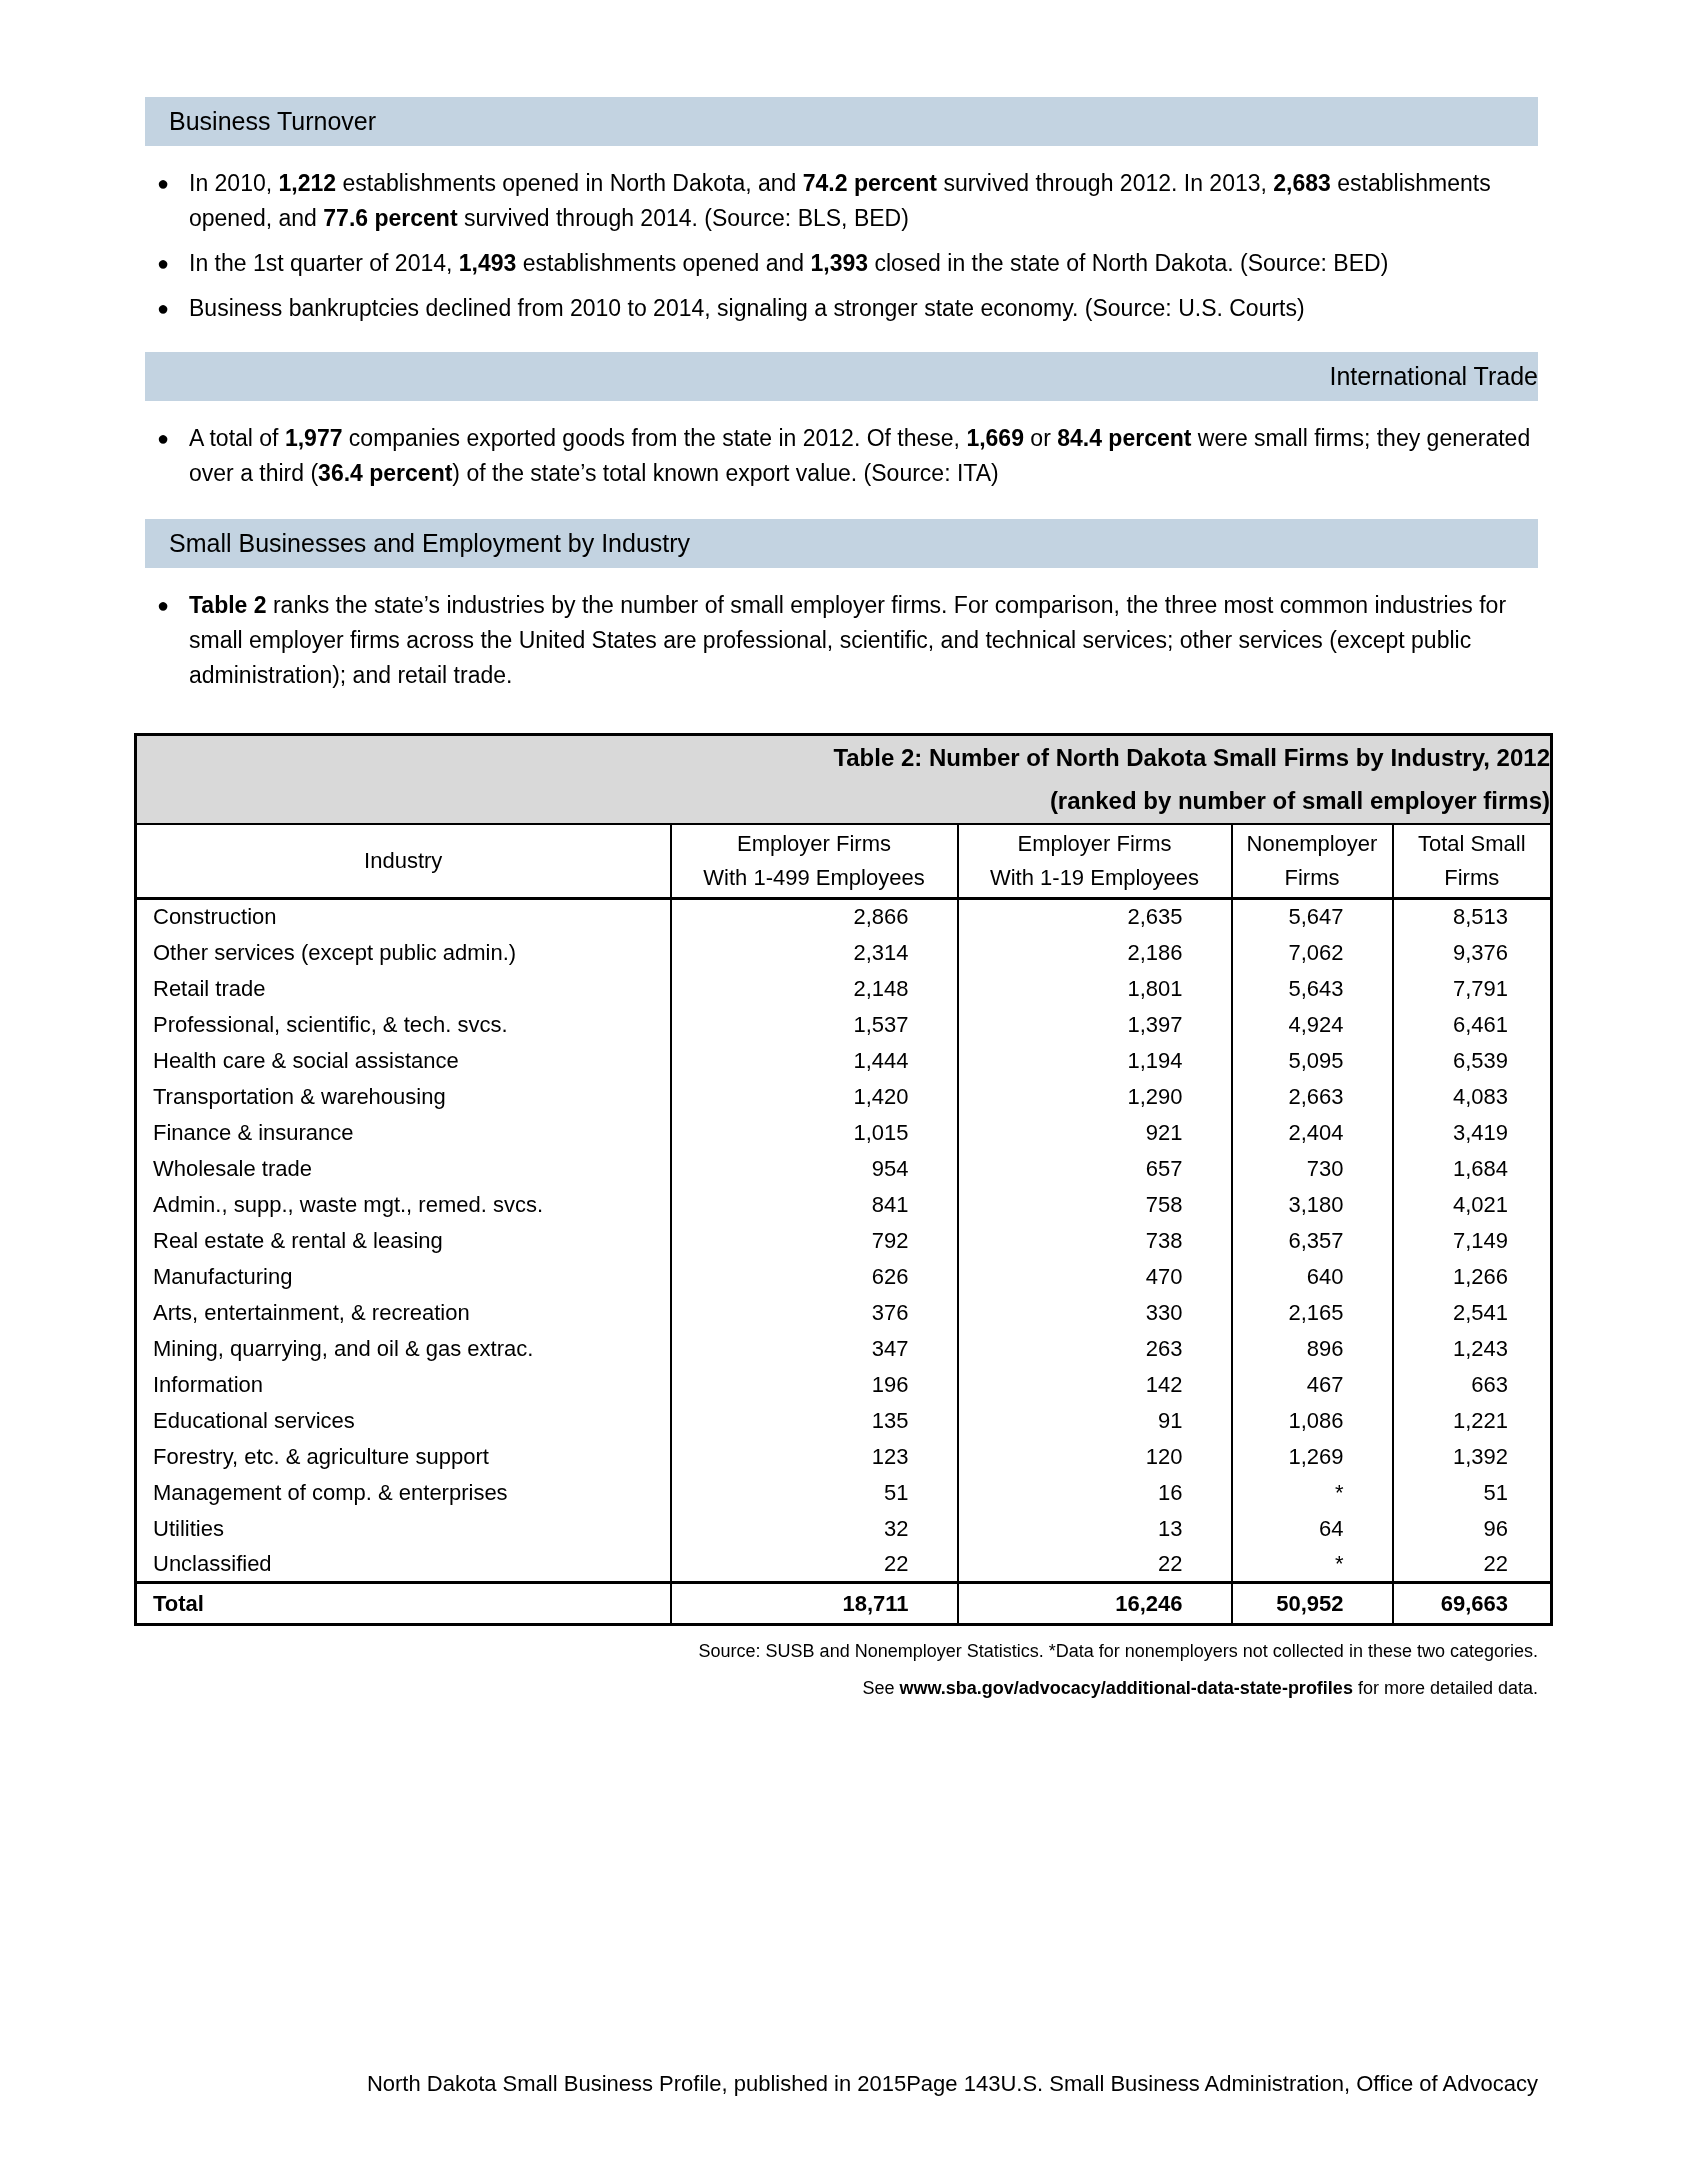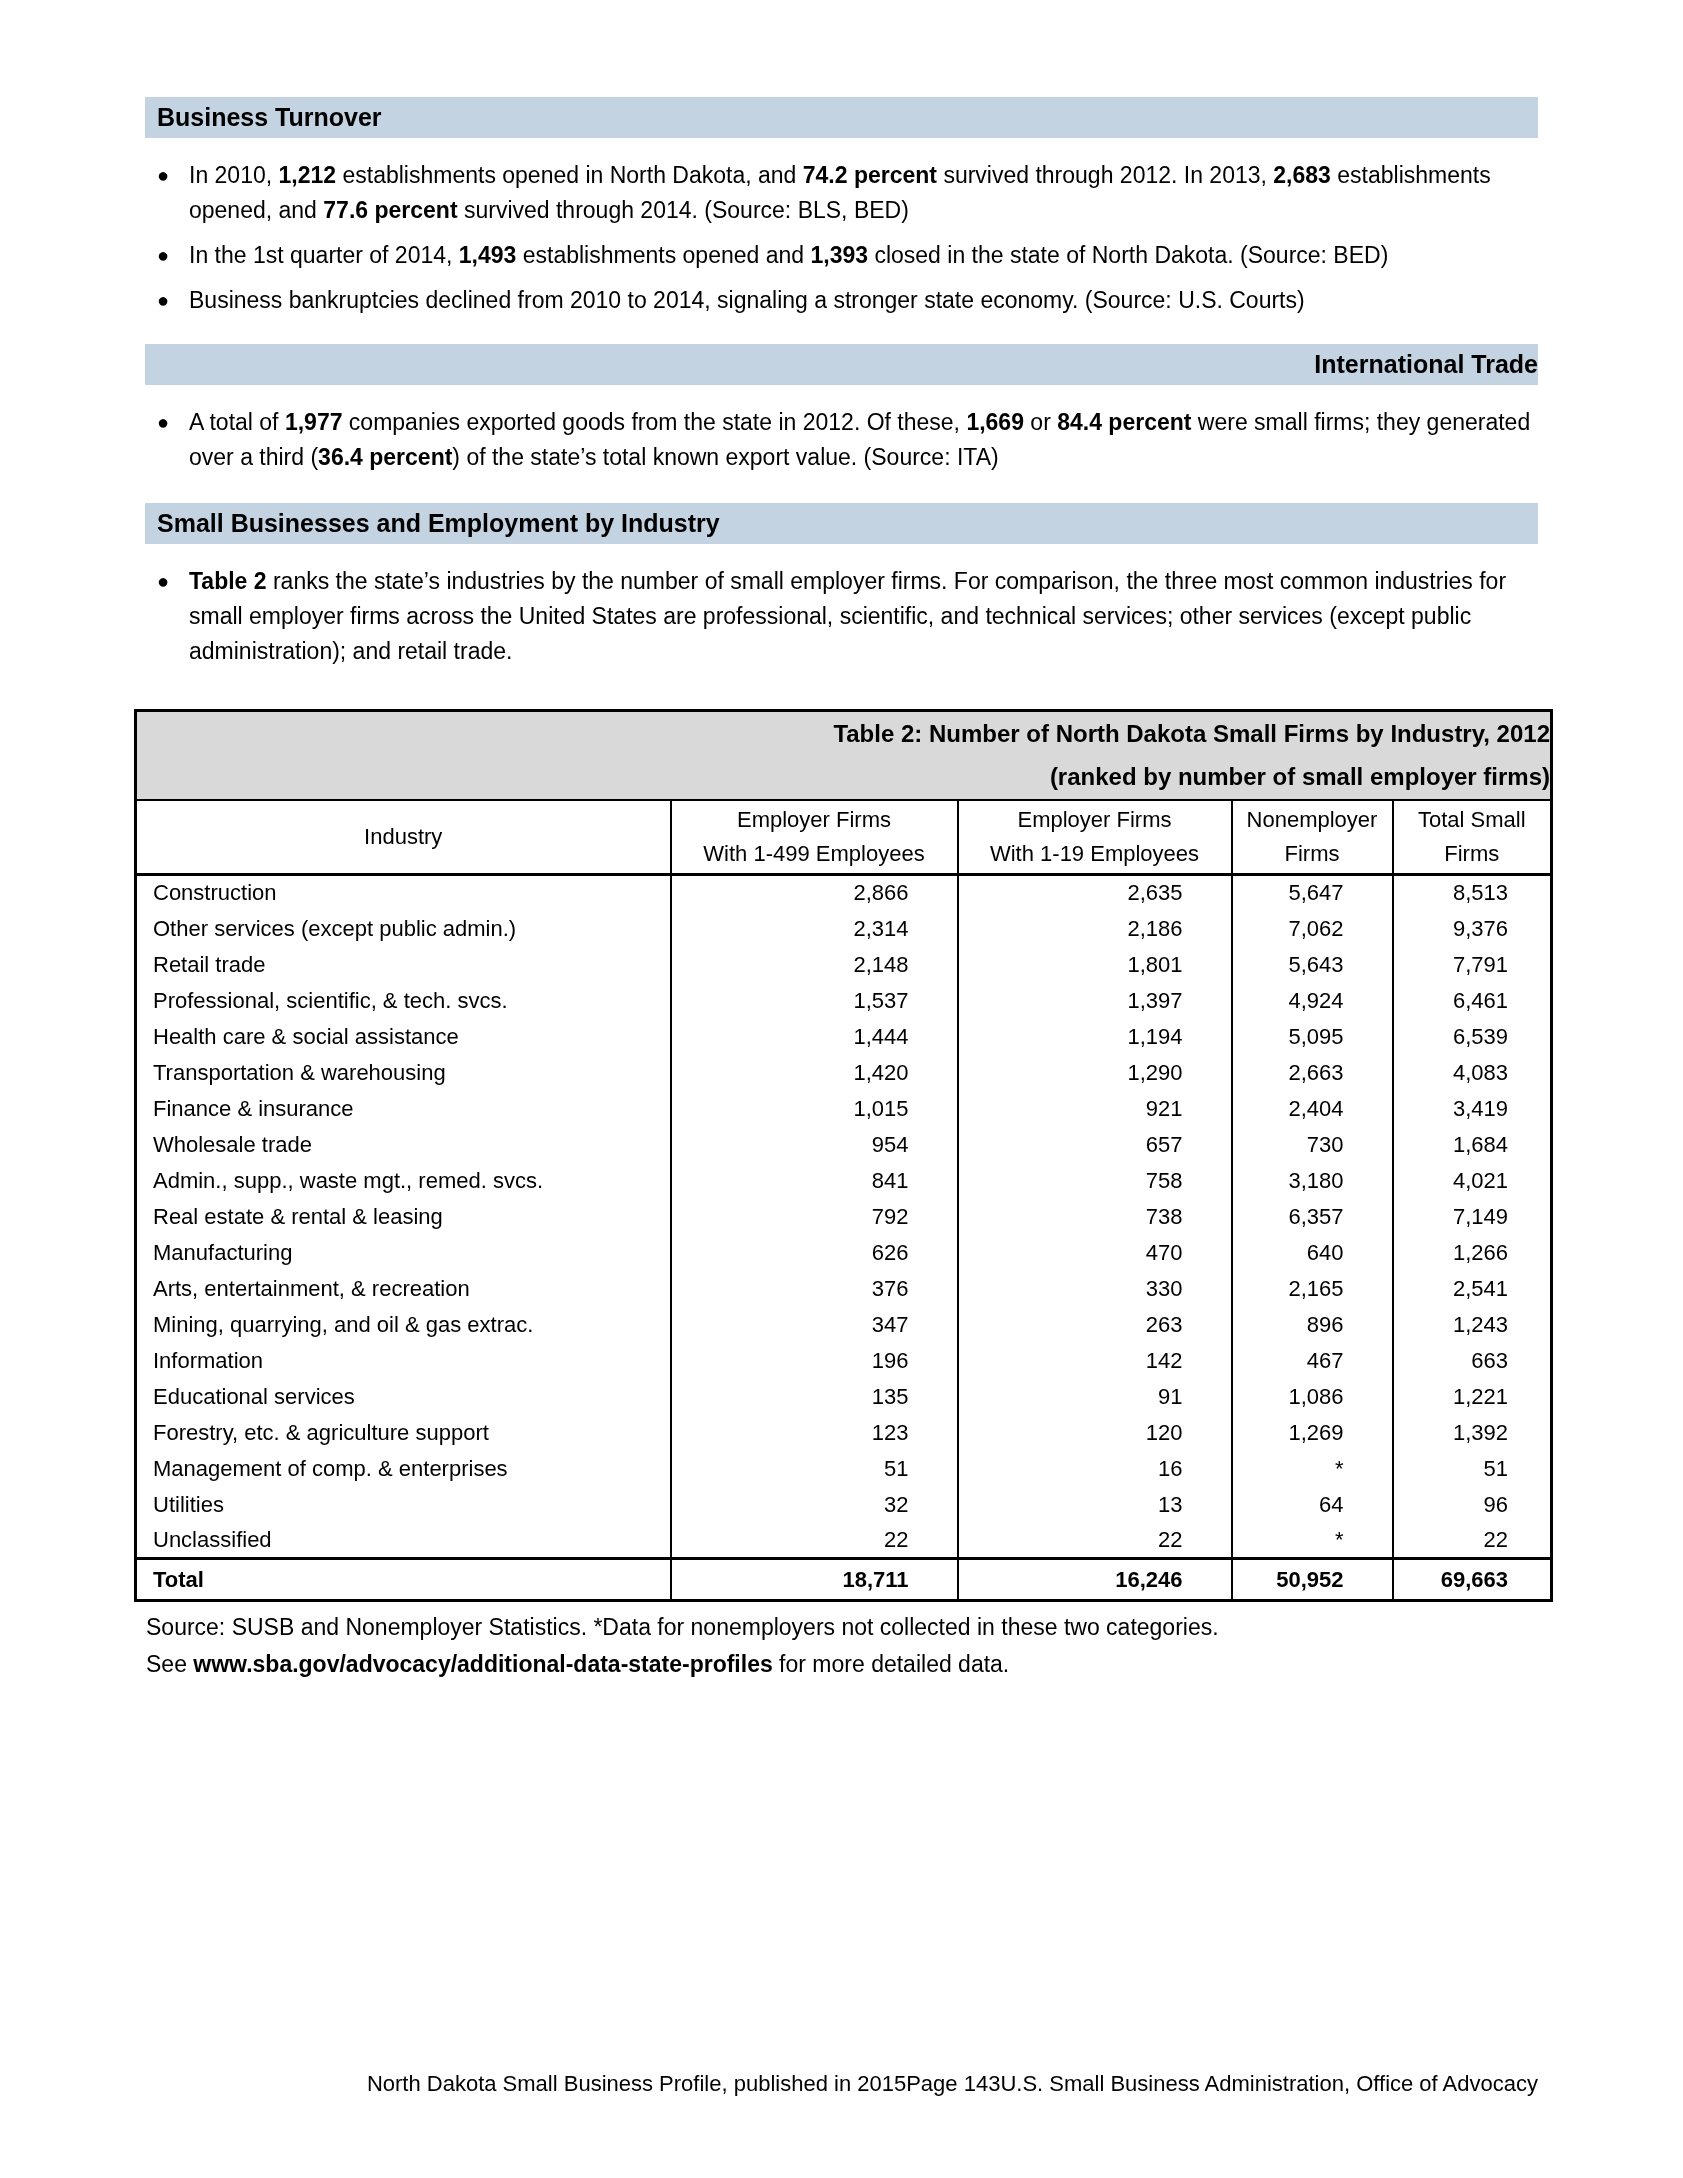--- a/index.html
+++ b/index.html
@@ -8,25 +8,25 @@
     position:relative;
     width:1683px; height:2178px;
     background:#ffffff;
     font-family:"Liberation Sans", sans-serif;
     color:#000000;
     overflow:hidden;
   }
   .content { padding-top:97px; }
   .section-bar {
     margin:0 145px;
-    height:41px;
+    height:49px;
     background:var(--bar-bg, #C3D3E1);
     display:flex; align-items:center;
-    padding-left:12px;
-    font-size:25px; font-weight:bold;
+    padding-left:24px;
+    font-size:25px; font-weight:normal;
   }
   .bar-international { margin-top:26px;justify-content:flex-end; }
   .bar-industry { margin-top:28px; }
   .bullets { margin:20px 145px 0 145px; font-size:23px; line-height:35px; }
   .bullet { display:flex; margin-top:10px; }
   .bullet:first-child { margin-top:0; }
   .dot { width:44px; padding-left:12px; font-size:20px; flex:0 0 44px; }
   .btext { flex:1; padding-right:4px; }
   .btext b { font-weight:bold; }
 
@@ -57,21 +57,21 @@
     white-space:pre-line;
     line-height:34px;
     font-size:22px;
   }
   thead th + th, tbody td + td, .total-row td + td { border-left:2px solid #000; }
   tbody td { height:36px; vertical-align:middle; }
   td.industry { text-align:left; padding-left:16px; }
   td.num { text-align:right; padding-right:48px; }
   td.num-last { text-align:right; padding-right:42px; }
   .total-row td { border-top:3px solid #000; font-weight:bold; height:42px; }
-  .table-notes { margin:10px 145px 0 146px; font-size:23px; line-height:30px; }
+  .table-notes { margin:10px 145px 0 146px; font-size:18px; line-height:30px;text-align:right; }
   .note-line2 { margin-top:7px; }
   .note-line2 b { font-weight:bold; }
   .footer {
     position:absolute;
     left:146px; right:145px; top:2071px;
     display:flex; justify-content:flex-end;
     font-size:22px;
   }
 </style>
 </head>

